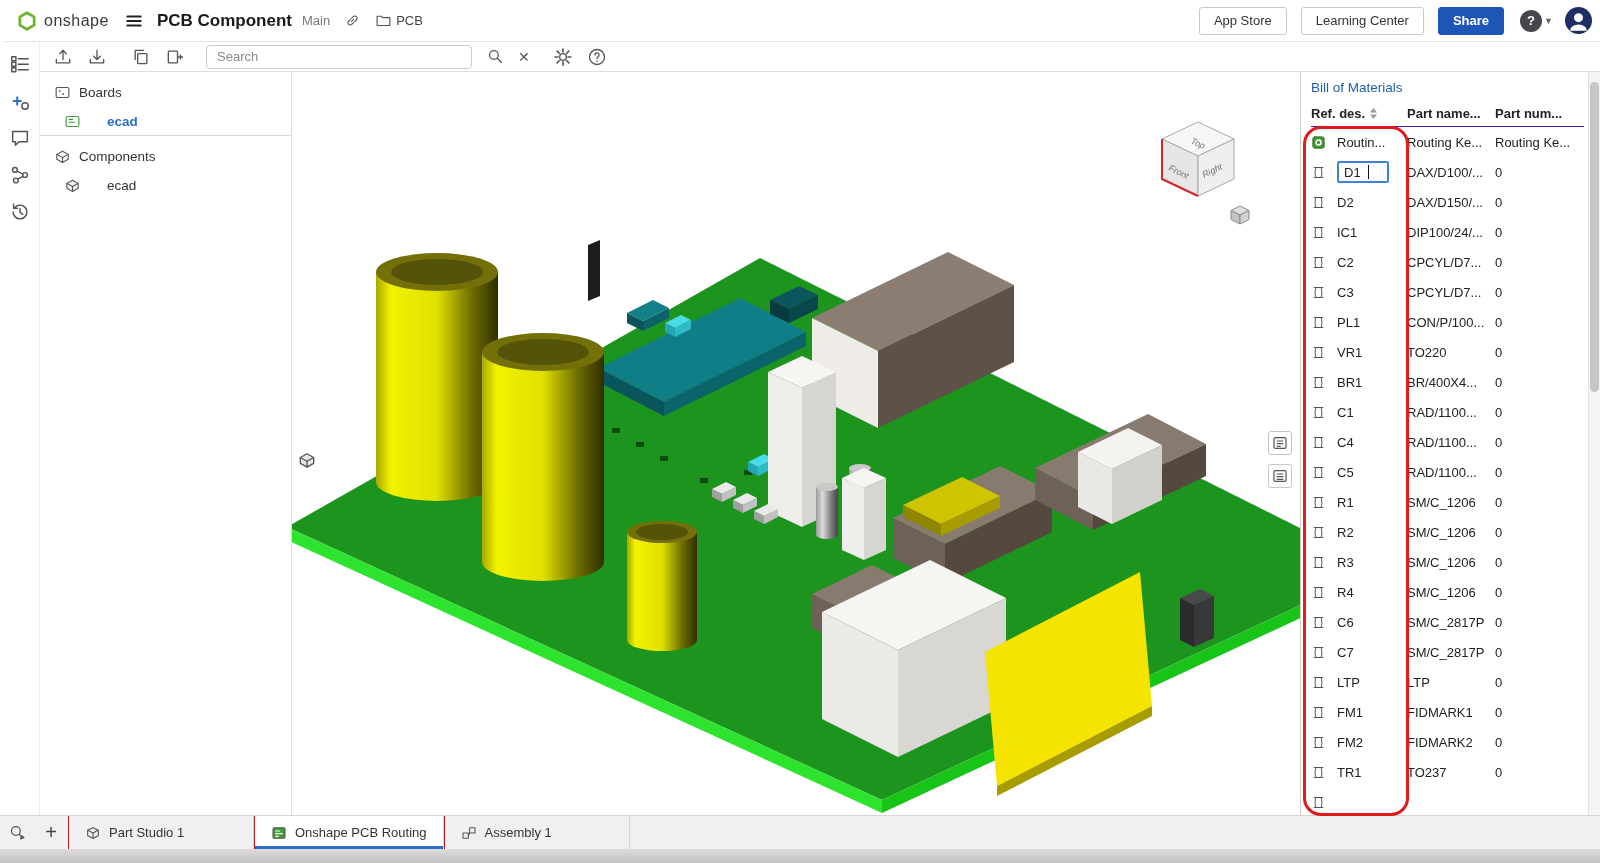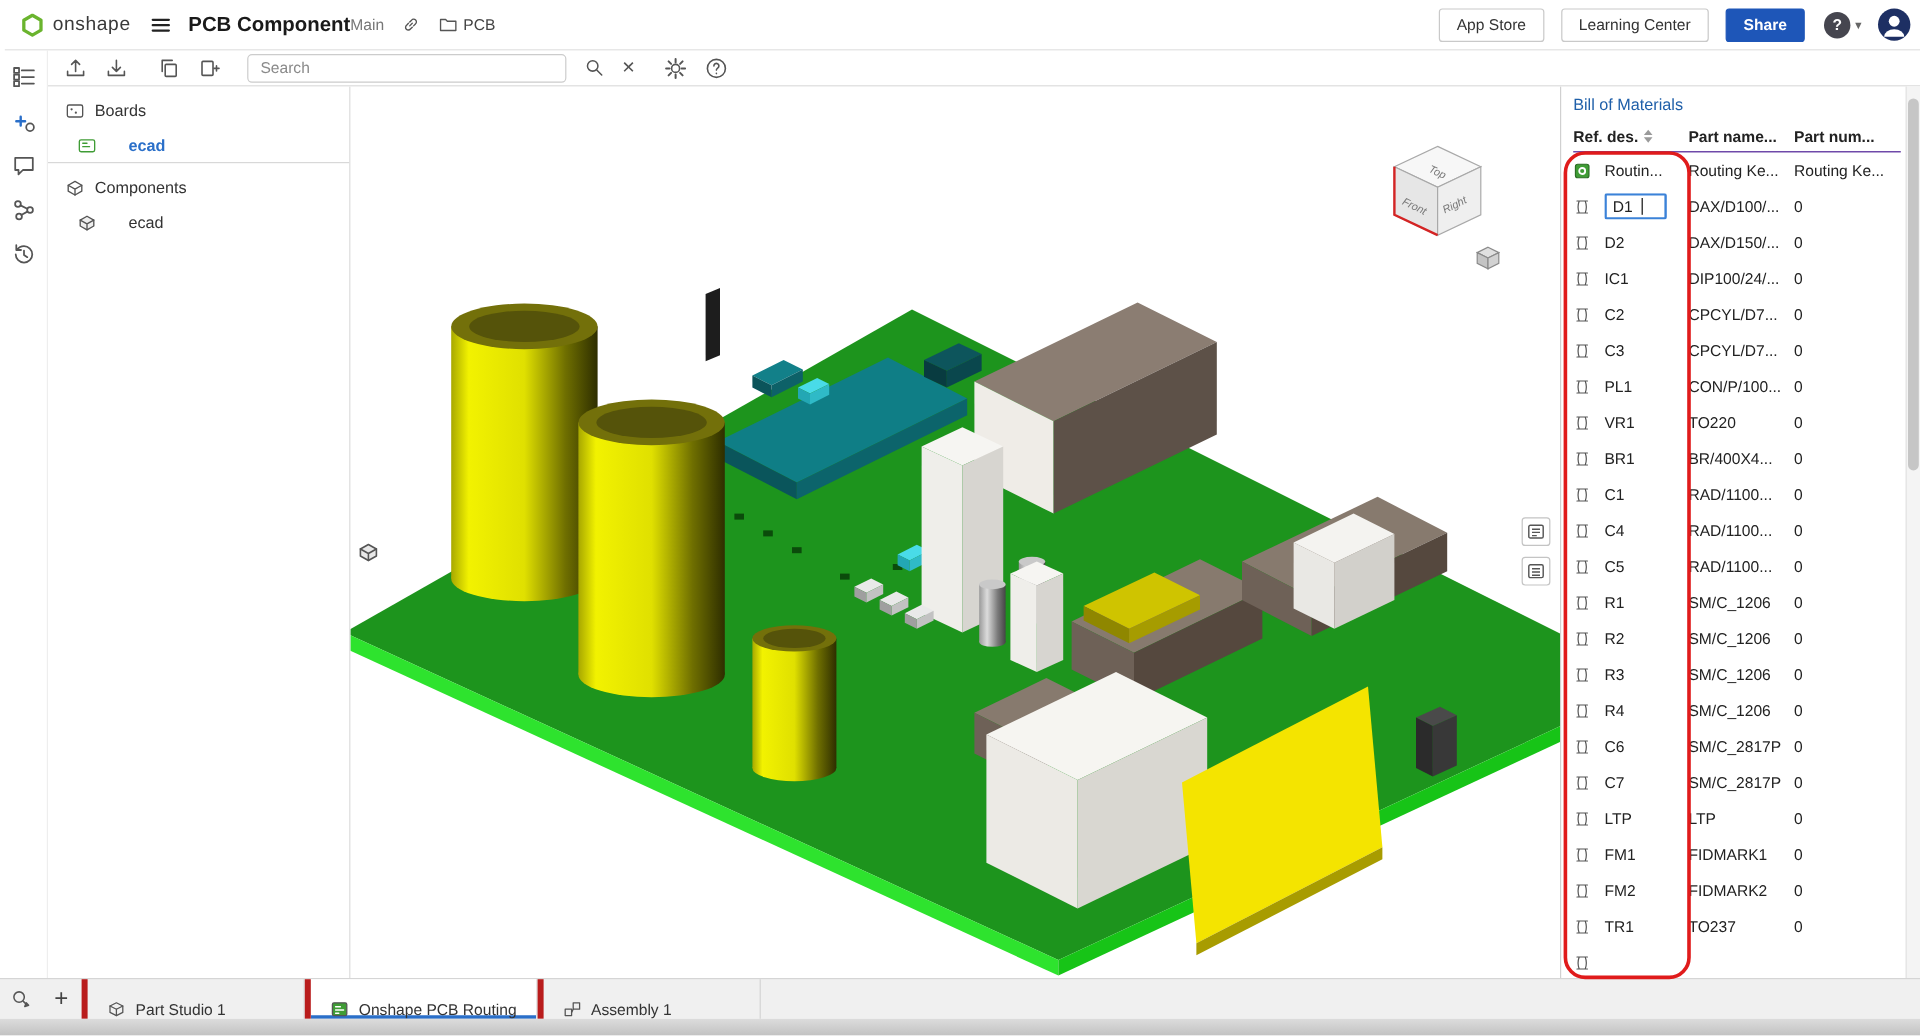--- a/index.html
+++ b/index.html
@@ -7,21 +7,21 @@
   #app{position:relative;width:1600px;height:863px;background:#fff;overflow:hidden;}
   svg{display:block;}
   .ico{display:inline-flex;align-items:center;justify-content:center;}
   .ico svg{stroke:#555;fill:none;stroke-width:1.6;stroke-linecap:round;stroke-linejoin:round;}
 
   
   #header{position:absolute;left:4px;top:0;width:1600px;height:42px;background:#fff;border-bottom:1px solid #e2e2e2;display:flex;align-items:center;padding:0 12px;z-index:6;}
   .logo-wrap{display:flex;align-items:center;gap:6px;}
   .logo-text{font-size:16px;color:#3a3a3a;letter-spacing:.5px;}
   .hamburger{margin:0 14px 0 16px;cursor:pointer;}
-  .doc-title{font-size:17px;font-weight:700;color:#1a1a1a;margin-right:0;white-space:nowrap;}
+  .doc-title{font-size:17px;font-weight:700;color:#1a1a1a;margin-right:10px;white-space:nowrap;}
   .ws-label{font-size:13px;color:#777;margin-right:14px;}
   .proj-label{font-size:13px;color:#444;margin-left:4px;}
   #header .spacer{flex:1;}
   .hdr-btn{height:28px;padding:0 14px;border:1px solid #c9c9c9;border-radius:3px;background:#fff;font-size:13px;color:#333;display:flex;align-items:center;margin-left:14px;cursor:pointer;white-space:nowrap;}
   .share-btn{background:var(--share-blue,#1e56b8);border-color:var(--share-blue,#1e56b8);color:#fff;font-weight:600;}
   .help-circle{width:22px;height:22px;border-radius:50%;background:#46464f;color:#fff;font-size:13px;font-weight:700;display:flex;align-items:center;justify-content:center;margin-left:16px;cursor:pointer;}
   .help-caret{font-size:9px;color:#666;margin-left:2px;}
   .avatar{width:27px;height:27px;border-radius:50%;background:#1d2f63;margin-left:12px;cursor:pointer;overflow:hidden;display:flex;align-items:center;justify-content:center;}
 
   
@@ -61,21 +61,21 @@
 
   #annotation-box{position:absolute;left:1303px;top:126px;width:106px;height:690px;border:3px solid var(--annotation-red,#e01b1b);border-radius:18px;z-index:7;pointer-events:none;}
 
   
   #v-scrollbar{position:absolute;left:1588px;top:72px;width:12px;height:743px;background:#f4f4f4;border-left:1px solid #e3e3e3;z-index:6;}
   #v-scroll-thumb{position:absolute;left:1px;top:10px;width:9px;height:310px;background:#c6c6c6;border-radius:5px;cursor:pointer;}
 
   
   #bottom-bar{position:absolute;left:0;top:815px;width:1600px;height:34px;background:#f0f0f0;border-top:1px solid #d5d5d5;display:flex;align-items:stretch;z-index:6;}
   .bb-icon{width:34px;display:flex;align-items:center;justify-content:center;cursor:pointer;}
-  .doc-tab{display:flex;align-items:flex-end;gap:8px;padding:0 16px;min-width:186px;font-size:13px;color:#333;border-right:1px solid #d4d4d4;border-left:5px solid #b91c1c;cursor:pointer;position:relative;background:transparent;}
+  .doc-tab{display:flex;align-items:center;gap:8px;padding:0 16px;min-width:186px;font-size:13px;color:#333;border-right:1px solid #d4d4d4;border-left:1px solid #b91c1c;cursor:pointer;position:relative;background:transparent;}
   .doc-tab.active{background:#fff;box-shadow:inset 0 -3px 0 var(--accent,#2a6fc9);}
   .tab-label{white-space:nowrap;}
   #bottom-strip{position:absolute;left:0;top:849px;width:1600px;height:14px;background:linear-gradient(#dcdcdc,#c2c2c2);z-index:6;}
 </style>
 </head>
 <body>
 
 <div id="app">
 
   <div id="header">

